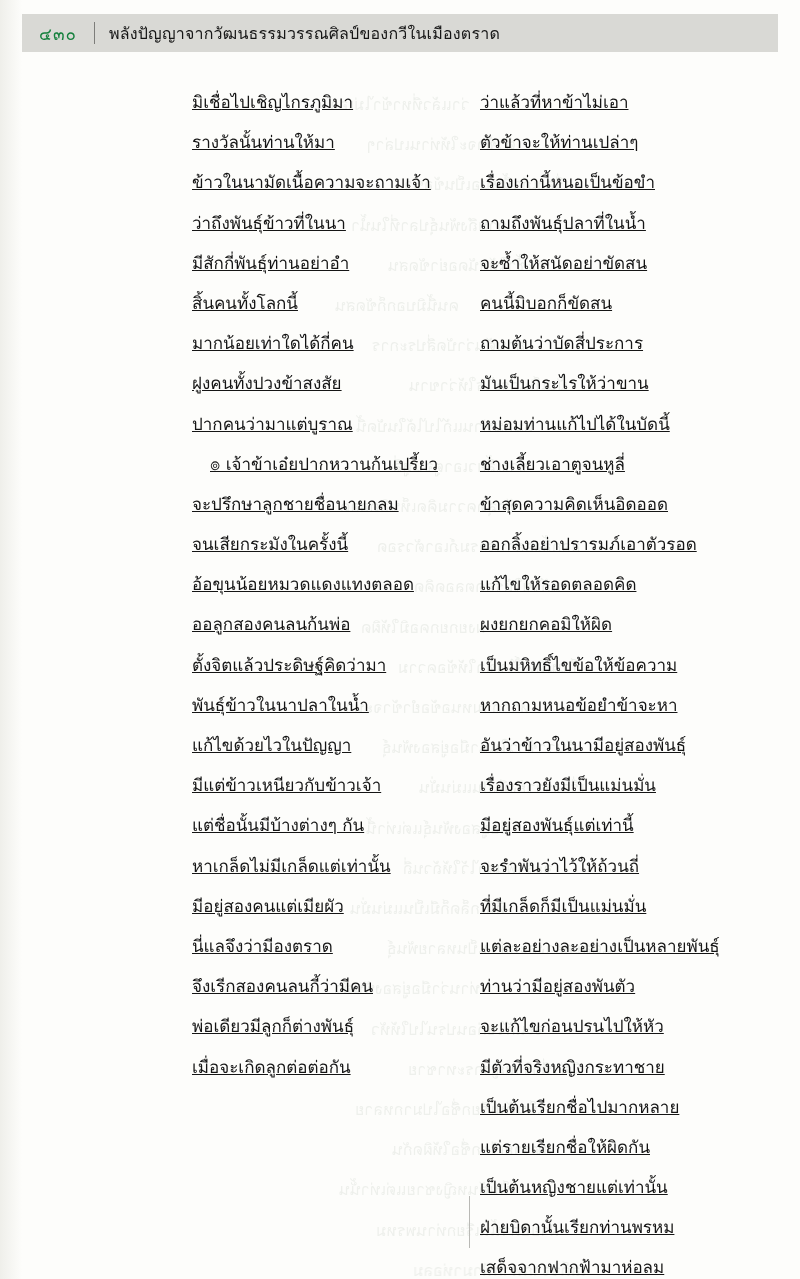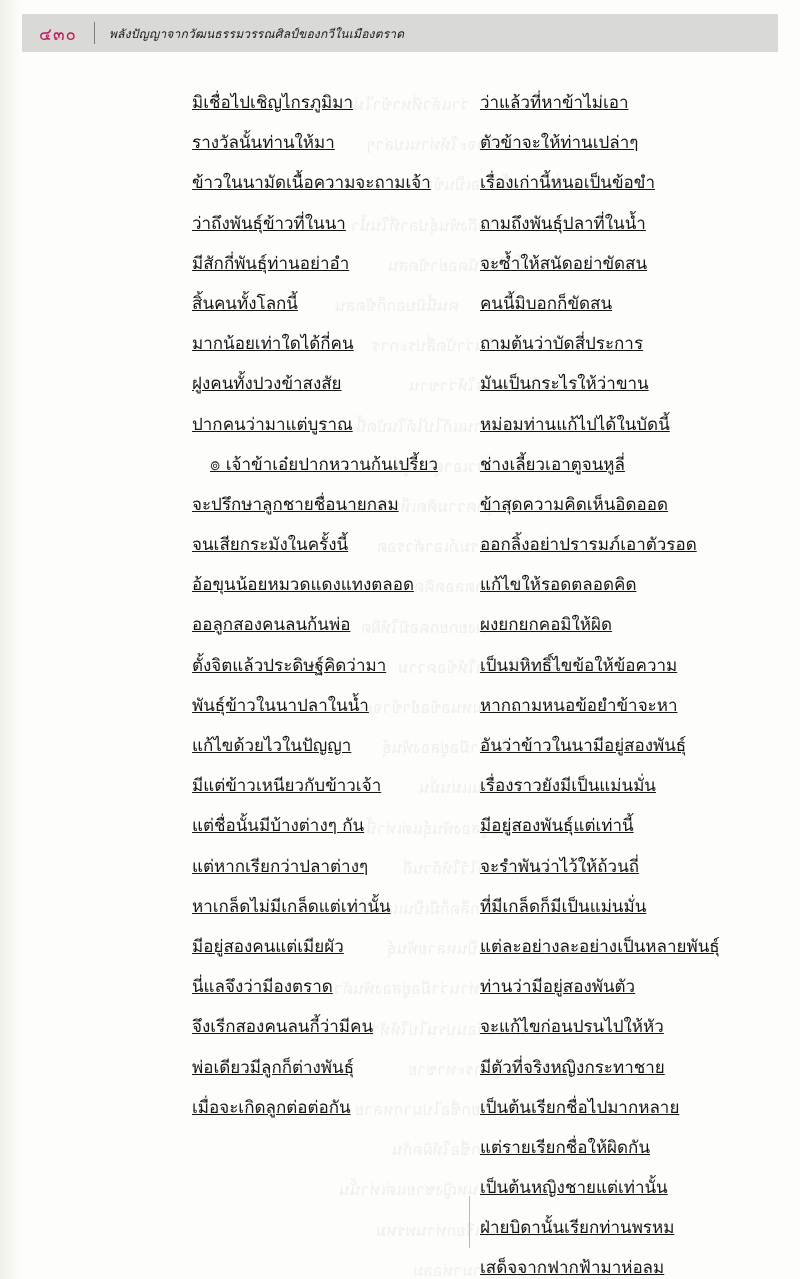--- a/index.html
+++ b/index.html
@@ -27,34 +27,33 @@
     width: 756px;
     height: 38px;
     background: #d9d9d5;
     display: flex;
     align-items: center;
   }
   .header-folio {
     width: 72px;
     text-align: center;
     font-size: 17px;
-    color: #be185d;
+    color: #15803d;
     letter-spacing: 1px;
   }
   .header-rule {
     width: 1px;
     height: 22px;
     background: #7d7d7a;
     margin-right: 14px;
   }
   .header-title {
-    font-size: 12px;
+    font-size: 16px;
     color: #161616;
     letter-spacing: 0.2px;
-    font-style: italic;
   }
   
   .columns {
     position: absolute;
     top: 82px;
     left: 0;
     width: 800px;
     height: 1170px;
   }
   .col {
@@ -170,21 +169,20 @@
         <div class="line bullet-line">๏ เจ้าข้าเอ๋ยปากหวานก้นเปรี้ยว</div>
         <div class="line">จะปรึกษาลูกชายชื่อนายกลม</div>
         <div class="line">จนเสียกระมังในครั้งนี้</div>
         <div class="line">อ้อขุนน้อยหมวดแดงแทงตลอด</div>
         <div class="line">ออลูกสองคนลนก้นพ่อ</div>
         <div class="line">ตั้งจิตแล้วประดิษฐ์คิดว่ามา</div>
         <div class="line">พันธุ์ข้าวในนาปลาในน้ำ</div>
         <div class="line">แก้ไขด้วยไวในปัญญา</div>
         <div class="line">มีแต่ข้าวเหนียวกับข้าวเจ้า</div>
         <div class="line">แต่ชื่อนั้นมีบ้างต่างๆ กัน</div>
-        <div class="line">แต่หากเรียกว่าปลาต่างๆ</div>
         <div class="line">หาเกล็ดไม่มีเกล็ดแต่เท่านั้น</div>
         <div class="line">มีอยู่สองคนแต่เมียผัว</div>
         <div class="line">นี่แลจึงว่ามีองตราด</div>
         <div class="line">จึงเรีกสองคนลนกี้ว่ามีคน</div>
         <div class="line">พ่อเดียวมีลูกก็ต่างพันธุ์</div>
         <div class="line">เมื่อจะเกิดลูกต่อต่อกัน</div>
       </div>
     <div class="col col-right" id="col-right">
         <div class="line">ว่าแล้วที่หาข้าไม่เอา</div>
         <div class="line">ตัวข้าจะให้ท่านเปล่าๆ</div>

